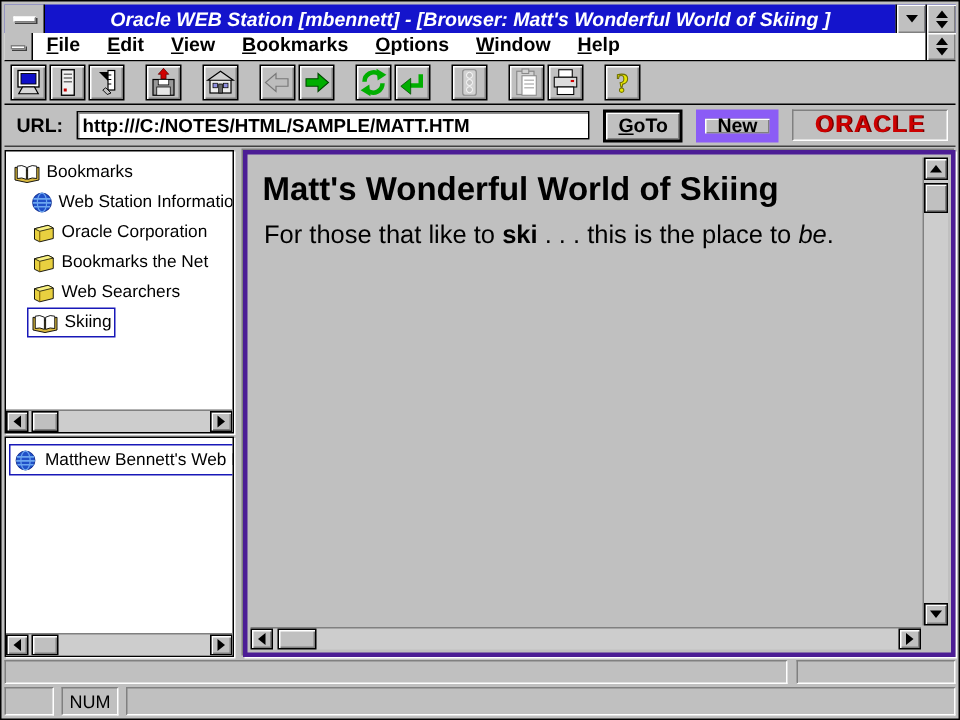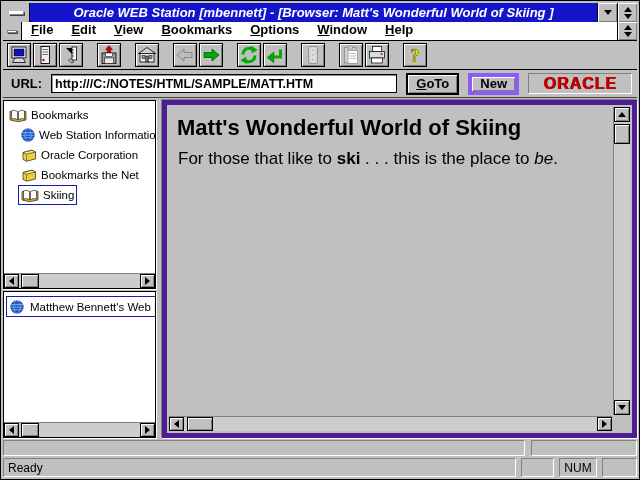--- a/index.html
+++ b/index.html
@@ -48,21 +48,21 @@
   
   .url-row{height:28px;flex:0 0 28px;display:flex;align-items:center;gap:9px;
     padding:0 5px 0 8px;border-bottom:1px solid #404040;background:#C0C0C0;}
   .url-label{font-weight:bold;font-size:13px;}
   .url-input{flex:1;height:19px;background:#fff;border:1px solid #000;
     box-shadow:inset 1px 1px 0 #909090;font-family:"Liberation Sans",sans-serif;
     font-weight:bold;font-size:12.5px;padding:0 3px;outline:none;}
   .btn{height:22px;background:#C0C0C0;font-weight:bold;font-size:13px;
     display:flex;align-items:center;justify-content:center;padding:0 8px;}
   .btn-default{border:2px solid #000;box-shadow:inset 1px 1px 0 #fff,inset -1px -1px 0 #808080;}
-  .btn-normal{border:4px solid #8b5cf6;box-shadow:inset 1px 1px 0 #fff,inset -1px -1px 0 #808080;}
+  .btn-normal{border:6px solid #8b5cf6;box-shadow:inset 1px 1px 0 #fff,inset -1px -1px 0 #808080;}
   .logo-panel{width:104px;height:21px;border:1px solid;border-color:#808080 #fff #fff #808080;
     display:flex;align-items:center;justify-content:center;}
   .logo-text{color:#CC0000;font-weight:bold;font-size:16px;letter-spacing:1px;
     text-shadow:1px 0 0 #700000;}
 
   
   .main{flex:1;display:flex;padding-top:2px;min-height:0;}
   .left-col{width:153px;display:flex;flex-direction:column;min-height:0;}
   .pane{background:#fff;border:1px solid #000;box-shadow:1px 1px 0 #fff;
     display:flex;flex-direction:column;overflow:hidden;}
@@ -89,21 +89,21 @@
     display:flex;align-items:center;justify-content:center;flex:0 0 15px;}
   .sb-thumb{width:18px;background:#C0C0C0;border:1px solid #000;
     box-shadow:inset 1px 1px 0 #fff,inset -1px -1px 0 #808080;flex:0 0 18px;margin-left:2px;}
   .sb-track{flex:1;}
   .tri-l{width:0;height:0;border:4px solid transparent;border-right:5px solid #000;border-left:none;}
   .tri-r{width:0;height:0;border:4px solid transparent;border-left:5px solid #000;border-right:none;}
   .tri-u{width:0;height:0;border:4px solid transparent;border-bottom:5px solid #000;border-top:none;}
   .tri-d{width:0;height:0;border:4px solid transparent;border-top:5px solid #000;border-bottom:none;}
 
   .splitter{width:6px;flex:0 0 6px;}
-  .content-frame{flex:1;border:5px solid #4c1d95;background:#C0C0C0;position:relative;
+  .content-frame{flex:1;border:3px solid #4c1d95;background:#C0C0C0;position:relative;
     box-shadow:-1px -1px 0 #808080,1px 1px 0 #fff;overflow:hidden;}
   .content-body{position:absolute;left:2px;top:2px;right:20px;bottom:18px;overflow:hidden;
     padding:8px 0 0 8px;}
   .content-heading{font-size:22px;font-weight:bold;color:#000;margin:0;letter-spacing:0px;}
   .content-para{font-size:17px;color:#000;margin:8px 0 0 1px;}
 
   .vscroll{position:absolute;top:2px;right:2px;bottom:18px;width:17px;background:#CDCDCD;
     border-left:1px solid #808080;display:flex;flex-direction:column;}
   .vscroll .sb-btn{width:auto;height:15px;flex:0 0 15px;}
   .vscroll .sb-thumb{width:auto;height:20px;flex:0 0 20px;margin:2px 0 0 0;}
@@ -340,20 +340,28 @@
               <span>Oracle Corporation</span>
             </div>
             <div class="tree-item child">
               <svg viewBox="0 0 16 13" width="16" height="13">
                 <path d="M2 3.5 L11 1.2 L14.5 3 L14.5 10 L5.5 12.2 L2 10.5 Z" fill="#E8D040" stroke="#000" stroke-width="0.6"></path>
                 <path d="M2 3.5 L11 1.2 L14.5 3 L5.5 5.2 Z" fill="#F8F080" stroke="#000" stroke-width="0.5"></path>
                 <line x1="5.5" y1="5.2" x2="5.5" y2="12.2" stroke="#806000" stroke-width="0.7"></line>
               </svg>
               <span>Bookmarks the Net</span>
             </div>
+            <div class="tree-item child">
+              <svg viewBox="0 0 16 13" width="16" height="13">
+                <path d="M2 3.5 L11 1.2 L14.5 3 L14.5 10 L5.5 12.2 L2 10.5 Z" fill="#E8D040" stroke="#000" stroke-width="0.6"></path>
+                <path d="M2 3.5 L11 1.2 L14.5 3 L5.5 5.2 Z" fill="#F8F080" stroke="#000" stroke-width="0.5"></path>
+                <line x1="5.5" y1="5.2" x2="5.5" y2="12.2" stroke="#806000" stroke-width="0.7"></line>
+              </svg>
+              <span>Web Searchers</span>
+            </div>
             <div class="tree-item child selected">
               <svg viewBox="0 0 18 13" width="18" height="13">
                 <path d="M1 2.5 L9 4.5 L17 2.5 L17 11 L9 12.7 L1 11 Z" fill="#D8B840" stroke="#000" stroke-width="0.6"></path>
                 <path d="M2.5 1.8 Q5.5 0.6 8.6 2.5 L8.6 10.6 Q5.5 9 2.5 10 Z" fill="#fff" stroke="#000" stroke-width="0.6"></path>
                 <path d="M15.5 1.8 Q12.5 0.6 9.4 2.5 L9.4 10.6 Q12.5 9 15.5 10 Z" fill="#fff" stroke="#000" stroke-width="0.6"></path>
               </svg>
               <span>Skiing</span>
             </div>
           </div>
         <div class="hscroll">
@@ -420,19 +428,18 @@
       </div>
     </div>
   </div>
 
   <div class="subpanel-row">
     <div class="inset sp1"></div>
     <div class="inset sp2"></div>
   </div>
 
   <div class="status-row">
-    <div class="inset st-msg">Ready</div>
     <div class="inset st-a"></div>
     <div class="inset st-num">NUM</div>
     <div class="inset st-b"></div>
   </div>
 
 </div>
 
 </body></html>

